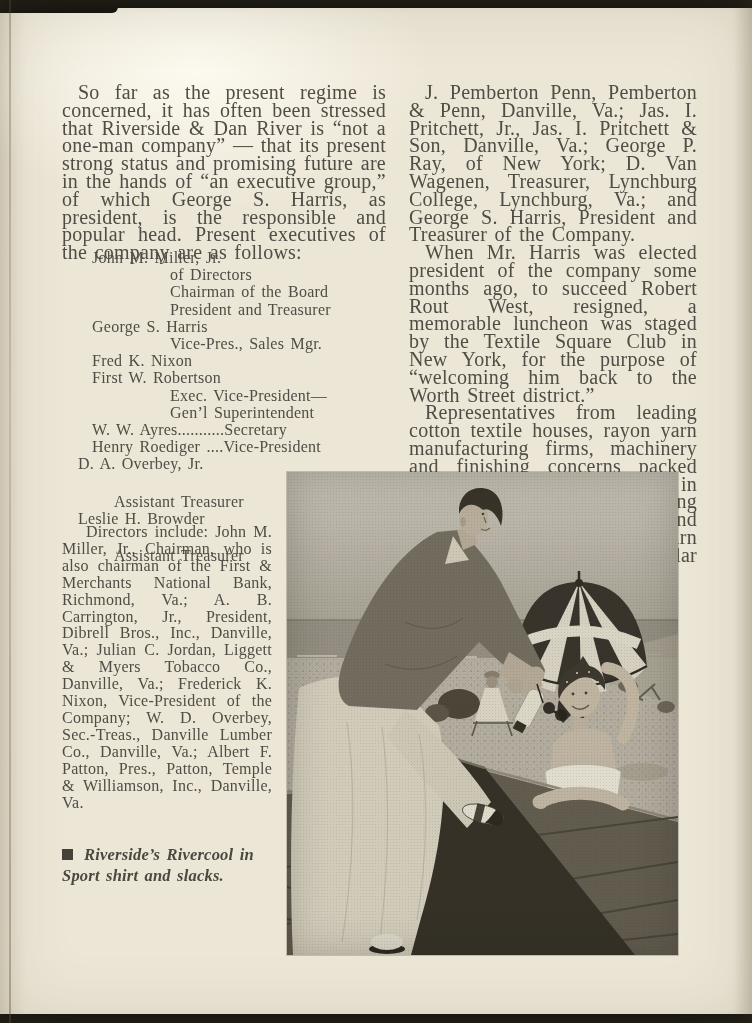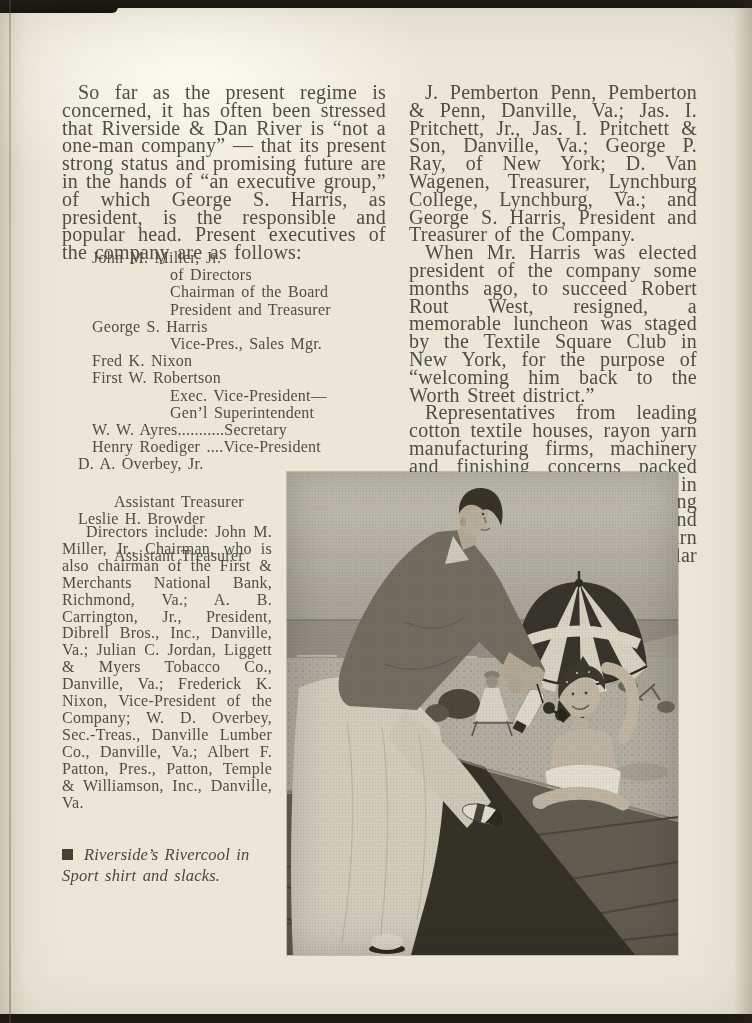--- a/index.html
+++ b/index.html
@@ -24,21 +24,21 @@
   .block{position:absolute;}
   .intro{left:62px;top:84px;width:324px;text-indent:16px;}
   .exec{left:62px;top:249px;width:330px;font-size:16px;line-height:17.2px;letter-spacing:.25px;word-spacing:2px;}
   .ln.n{padding-left:30px;}
   .ln.t{padding-left:108px;}
   .ln.n2{padding-left:16px;}
   .ln.t2{padding-left:52px;margin-top:20px;}
   .directors{left:62px;top:524px;width:210px;font-size:16px;line-height:16.9px;word-spacing:1.6px;text-indent:24px;}
   .rcol{left:370px;top:84px;width:288px;margin-left:39px;}
   .rcol p{margin:0;text-indent:16px;}
-  .caption{left:62px;top:845px;width:202px;font-style:italic;font-weight:400;
+  .caption{left:62px;top:845px;width:202px;font-style:italic;font-weight:700;
     font-size:16.5px;line-height:20.5px;color:#4a483f;letter-spacing:.2px;word-spacing:2px;}
   .sq{display:inline-block;width:11px;height:11px;background:#45423a;margin-right:11px;
     font-size:0;line-height:0;vertical-align:baseline;overflow:hidden;color:transparent;}
   .photo{left:287px;top:472px;width:391px;height:483px;background:#b4b0a6;
     outline:1px solid rgba(60,55,45,.25);}
   .photo::after{content:"";position:absolute;inset:0;pointer-events:none;
     background-color:rgba(150,133,100,0.10);
     background-image:radial-gradient(rgba(40,36,28,0.11) .7px, transparent 1px);
     background-size:3px 3px;
     box-shadow:inset 0 0 40px rgba(40,36,28,.25);}

